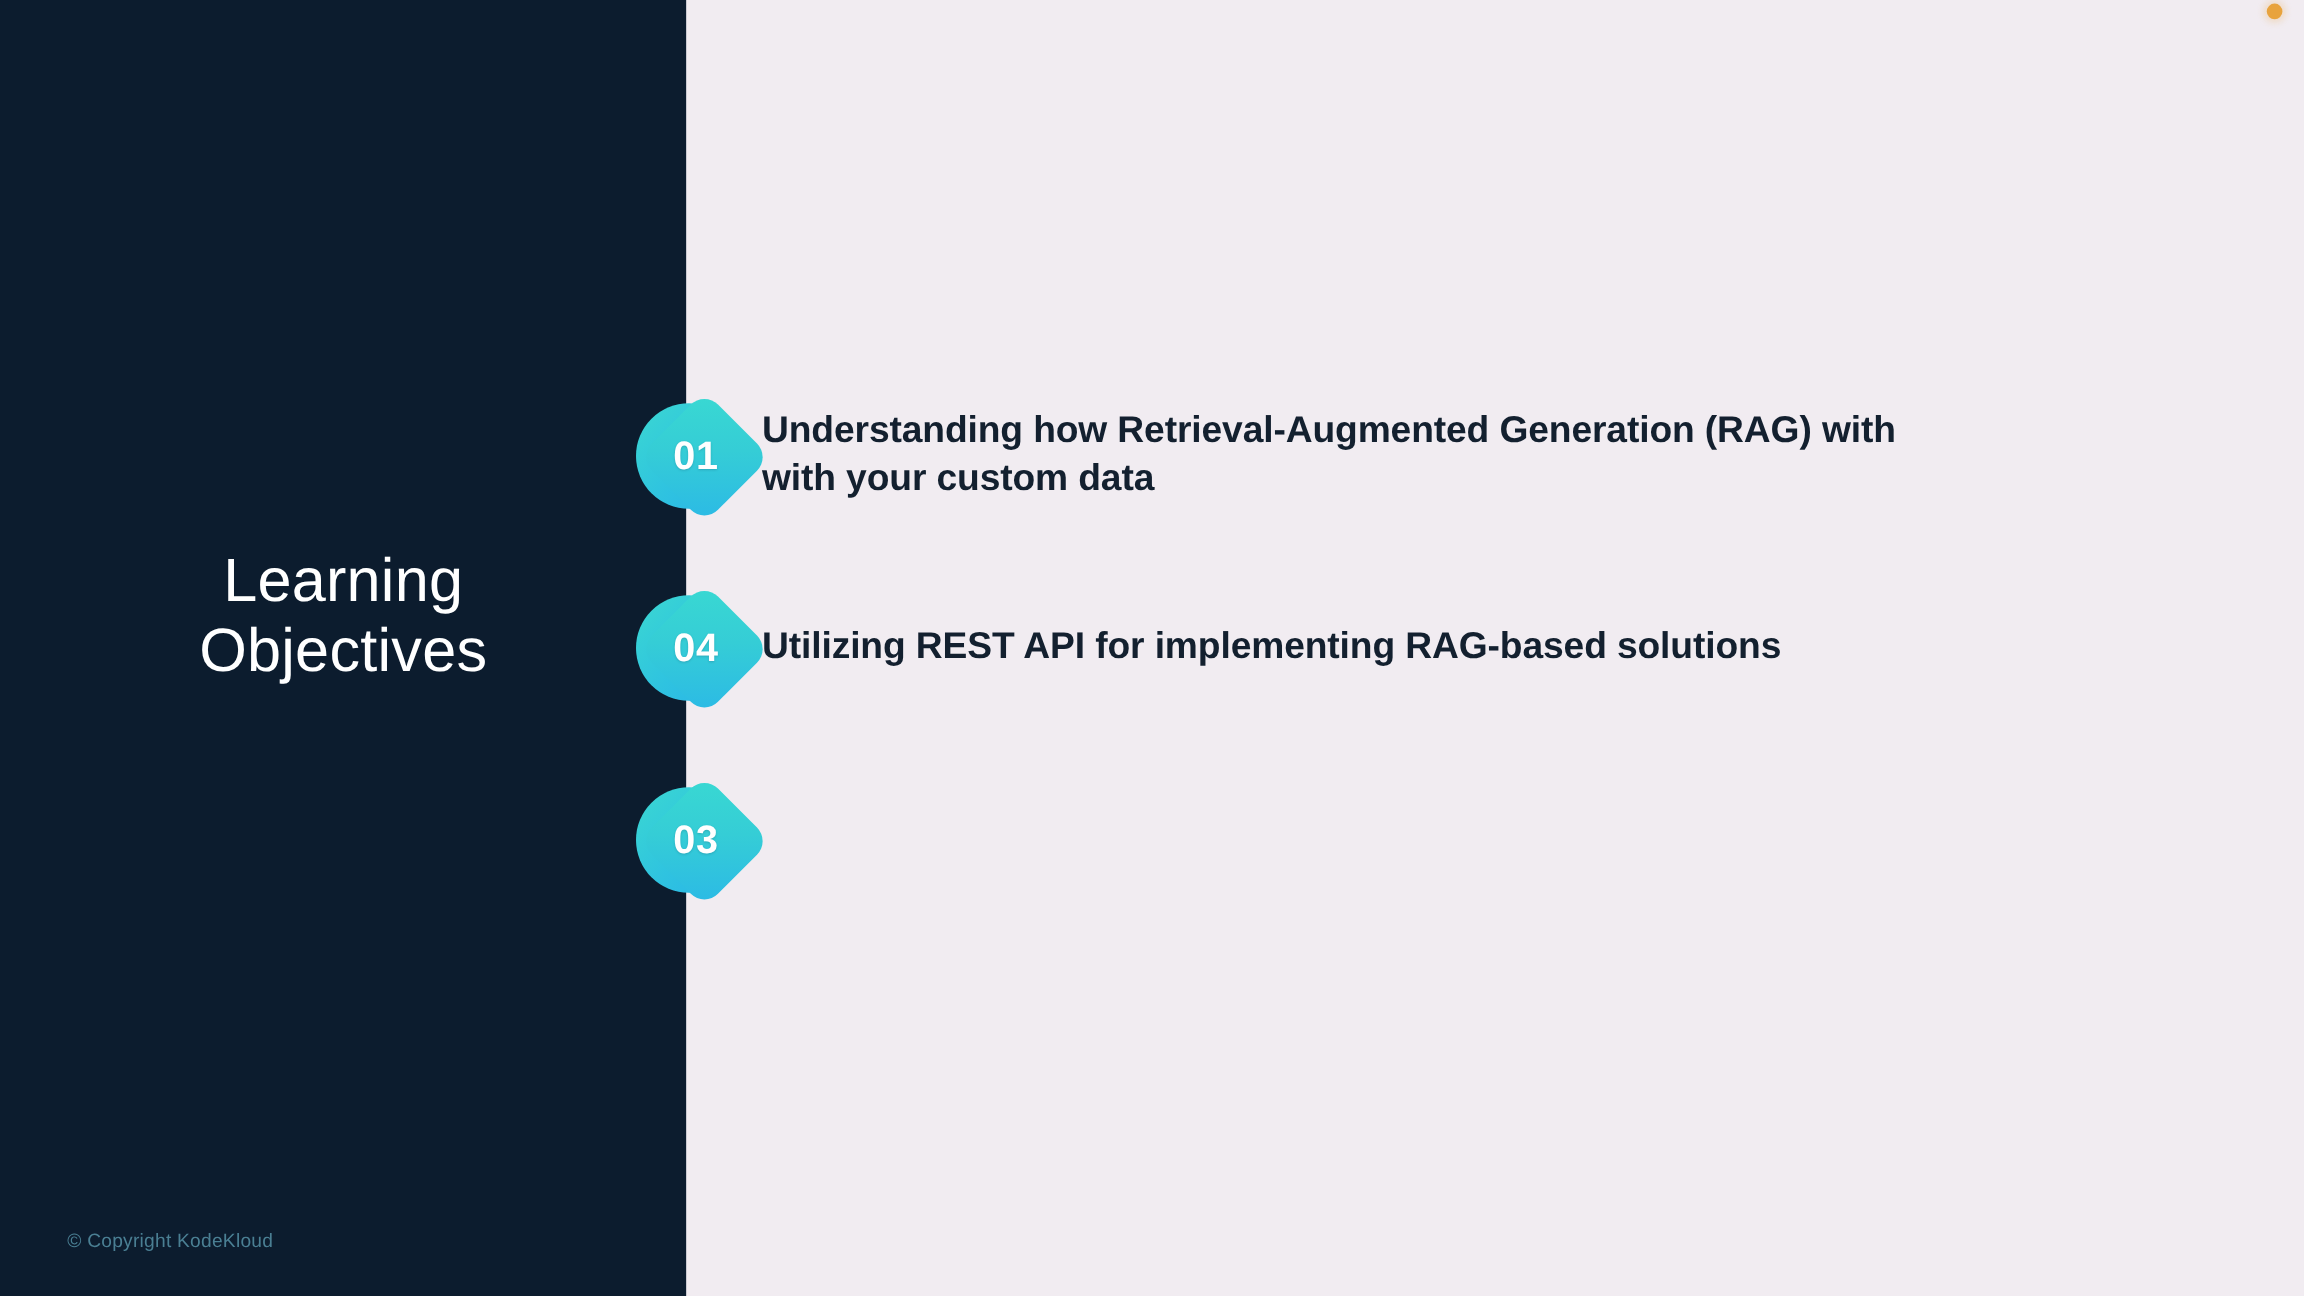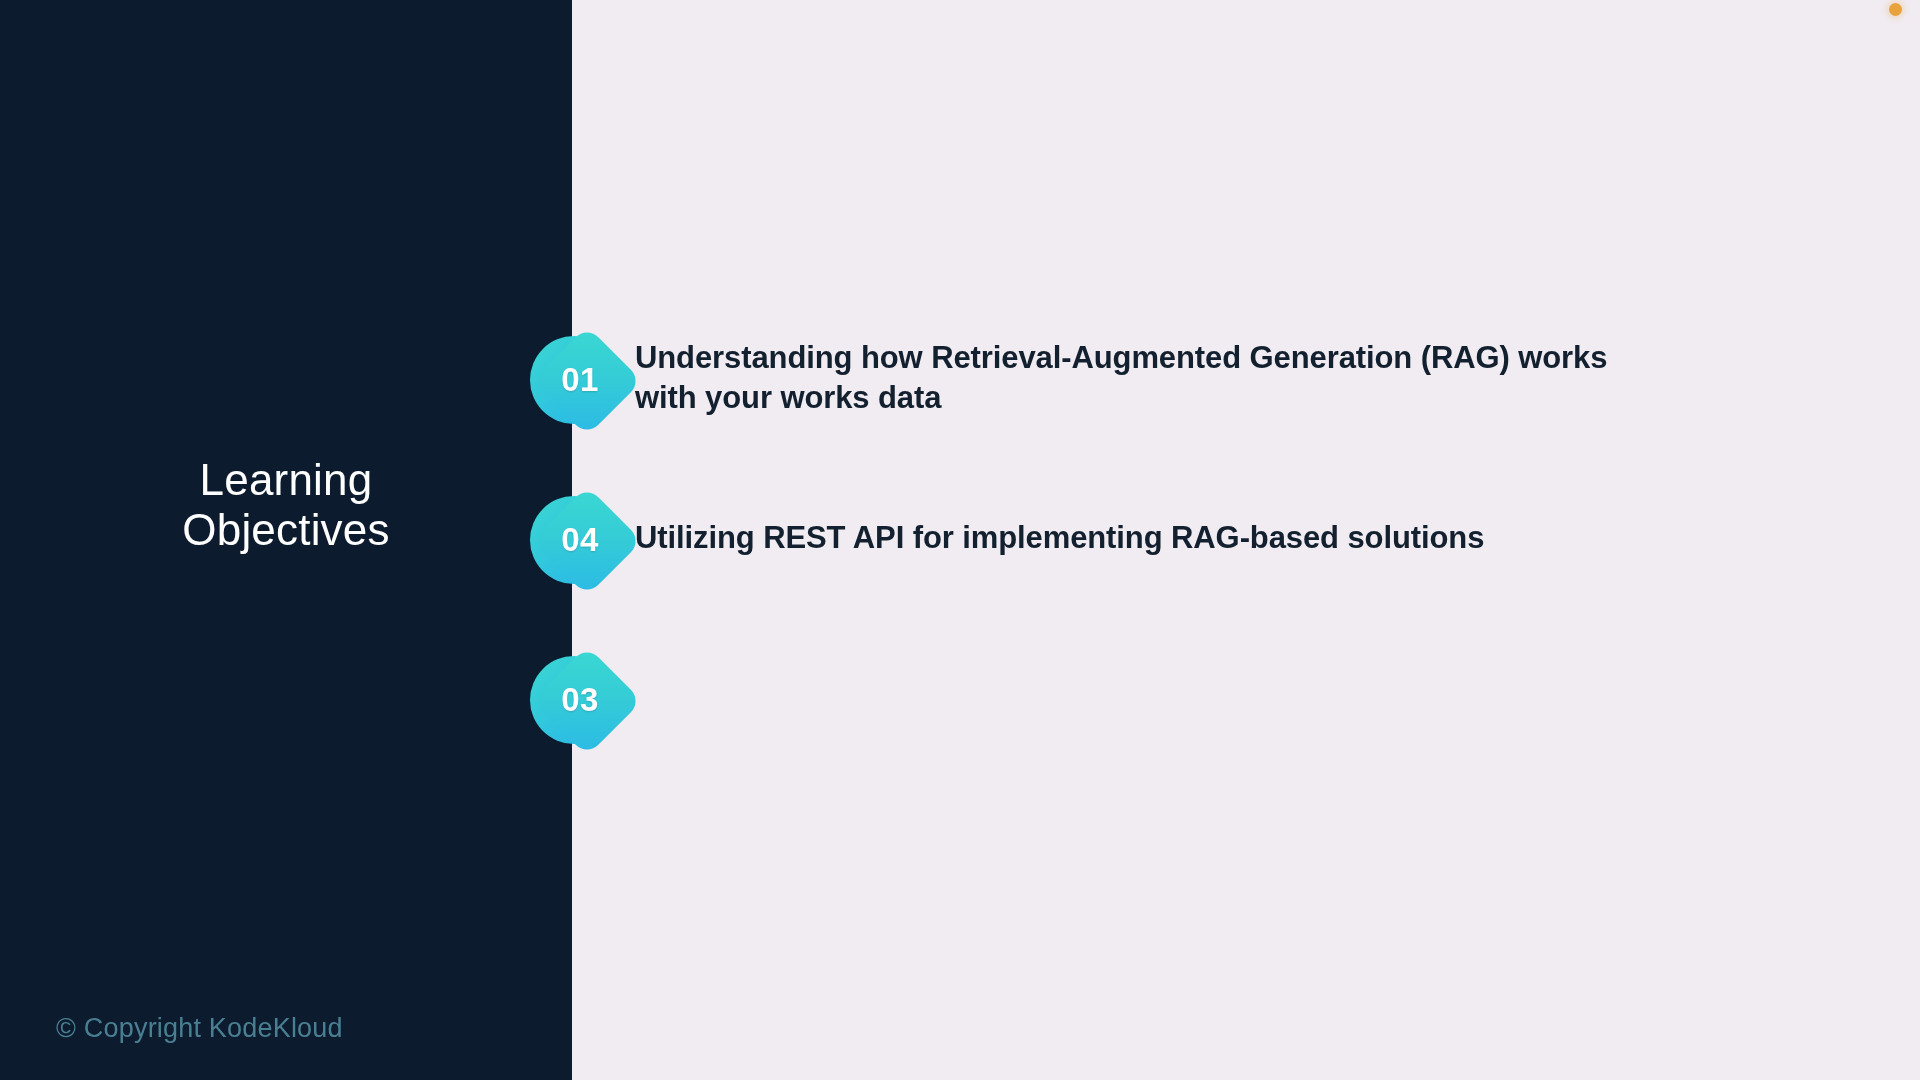--- a/index.html
+++ b/index.html
@@ -32,34 +32,34 @@
     background: #0c1c2e;
   }
 
   .slide-title {
     position: absolute;
     left: 0;
     top: 455px;
     width: 572px;
     text-align: center;
     color: #ffffff;
-    font-size: 44px;
+    font-size: 51px;
     line-height: 1.14;
     font-weight: 400;
     letter-spacing: 0.2px;
     font-family: "Liberation Sans", sans-serif;
     white-space: pre-line;
   }
 
   .copyright {
     position: absolute;
     left: 56px;
     bottom: 36px;
     color: #4a7f93;
-    font-size: 27px;
+    font-size: 16px;
     font-weight: 400;
     letter-spacing: 0.2px;
     font-family: "Liberation Sans", sans-serif;
   }
 
   
   .right-panel {
     position: absolute;
     left: 572px;
     top: 0;
@@ -173,21 +173,21 @@
   </div>
 
   <div class="objectives">
 
     <div class="objective-row r1">
       <div class="badge">
         <div class="circle"></div>
         <div class="diamond"></div>
         <div class="num">01</div>
       </div>
-      <div class="objective-text">Understanding how Retrieval-Augmented Generation (RAG) works with your works data</div>
+      <div class="objective-text">Understanding how Retrieval-Augmented Generation (RAG) with with your custom data</div>
     </div>
 
     <div class="objective-row r2">
       <div class="badge">
         <div class="circle"></div>
         <div class="diamond"></div>
         <div class="num">04</div>
       </div>
       <div class="objective-text">Utilizing REST API for implementing RAG-based solutions</div>
     </div>

